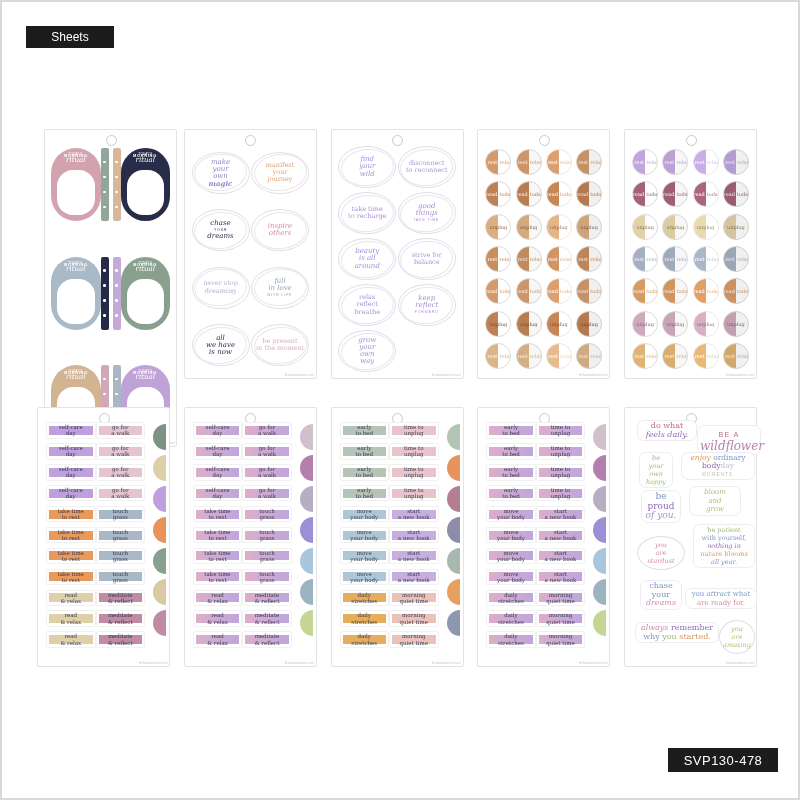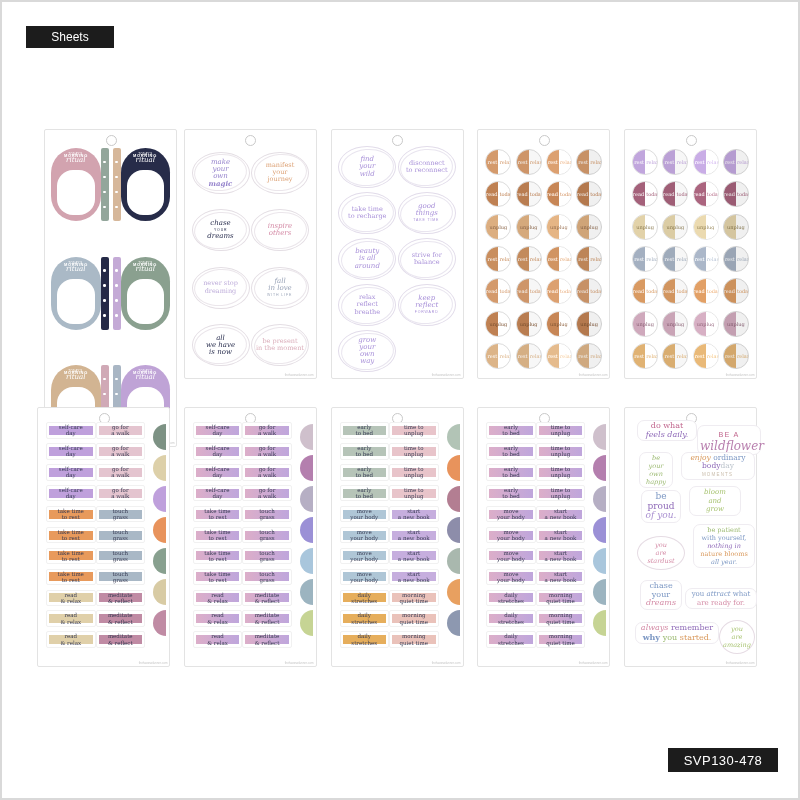--- a/index.html
+++ b/index.html
@@ -1345,21 +1345,21 @@
         <div class="sq-line"><span class="sg-r" style="color: rgb(125, 152, 196);">chase</span></div>
         <div class="sq-line"><span class="sg-r" style="color: rgb(125, 152, 196);">your</span></div>
         <div class="sq-line"><span class="sg-i" style="color: rgb(212, 139, 166);">dreams</span></div>
       </div>
       <div class="sq" style="left: 60px; top: 180px; width: 72px; font-size: 7px;">
         <div class="sq-line"><span class="sg-r" style="color: rgb(125, 152, 196);">you </span><span class="sg-i" style="color: rgb(125, 152, 196); text-align: center;">attract</span><span class="sg-r" style="color: rgb(125, 152, 196);"> what</span></div>
         <div class="sq-line"><span class="sg-r" style="color: rgb(212, 139, 166);">are ready for.</span></div>
       </div>
       <div class="sq" style="left: 10px; top: 214px; width: 84px; font-size: 8px;">
         <div class="sq-line"><span class="sg-i" style="color: rgb(212, 139, 166);">always </span><span class="sg-r" style="color: rgb(143, 106, 184);">remember</span></div>
-        <div class="sq-line"><span class="sg-r" style="color: rgb(125, 152, 196); font-weight: bold;">why </span><span class="sg-r" style="color: rgb(156, 186, 114);">you </span><span class="sg-r" style="color: rgb(217, 153, 92);">started.</span></div>
+        <div class="sq-line"><span class="sg-r" style="color: rgb(125, 152, 196);">why </span><span class="sg-r" style="color: rgb(156, 186, 114);">you </span><span class="sg-r" style="color: rgb(217, 153, 92);">started.</span></div>
       </div>
       <div class="sq oval" style="left: 94px; top: 212px; width: 36px; font-size: 6.5px;">
         <div class="sq-line"><span class="sg-i" style="color: rgb(169, 196, 115);">you</span></div>
         <div class="sq-line"><span class="sg-i" style="color: rgb(169, 196, 115);">are</span></div>
         <div class="sq-line"><span class="sg-i" style="color: rgb(169, 196, 115);">amazing</span></div>
       </div>
       <div class="site">thehappyplanner.com</div>
     </div>
   </div>
 

